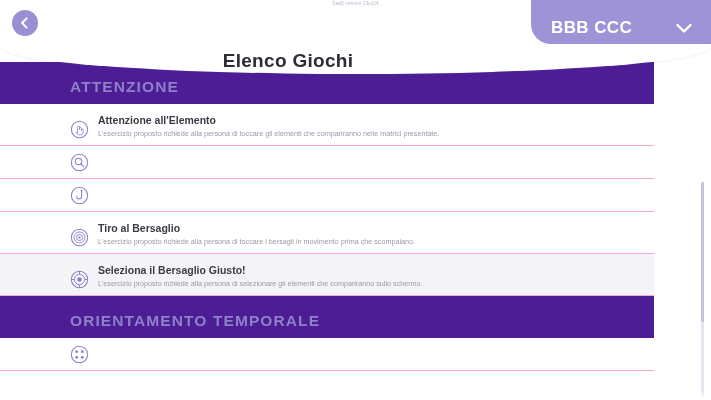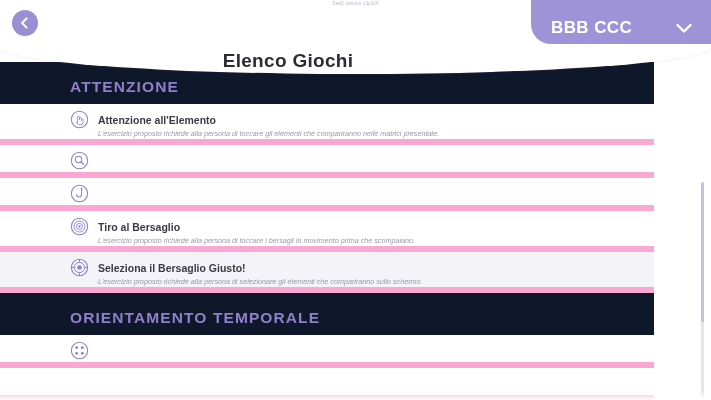--- a/index.html
+++ b/index.html
@@ -97,40 +97,40 @@
   .user-chip .chev { display: block; }
 
   
   .content {
     position: absolute;
     top: 62px;
     left: 0;
     width: 654px;
     height: 338px;
     overflow: hidden;
-    background: #0f172a;
+    background: #4c1d95;
   }
   .section {
     padding: 0;
   }
   .section-title {
     font-size: 15.5px;
     font-weight: bold;
     color: #8d81c9;
     letter-spacing: 1.1px;
     padding: 16px 0 8px 70px;
   }
   .game-row {
     position: relative;
     display: flex;
-    align-items: flex-start;
-    padding: 6px 60px 0 70px;
+    align-items: flex-end;
+    padding: 6px 60px 6px 70px;
     min-height: 33px;
     background: #ffffff;
-    border-bottom: 6px solid #f9a8d4;
+    border-bottom: 1px solid #f9a8d4;
     cursor: pointer;
   }
   .game-row.highlight { background: #f4f3f7; }
   .game-icon {
     flex: 0 0 auto;
     width: 19px;
     height: 19px;
     margin-right: 9px;
     display: flex;
     align-items: center;
@@ -145,21 +145,20 @@
     white-space: nowrap;
   }
   .game-desc {
     font-size: 7.2px;
     color: #9a98a6;
     line-height: 11px;
     white-space: nowrap;
     overflow: hidden;
     text-overflow: clip;
     max-width: 545px;
-    font-style: italic;
   }
 
   
   .scroll-track {
     position: absolute;
     top: 182px;
     right: 7px;
     width: 3px;
     height: 218px;
     background: #e7e4ef;

